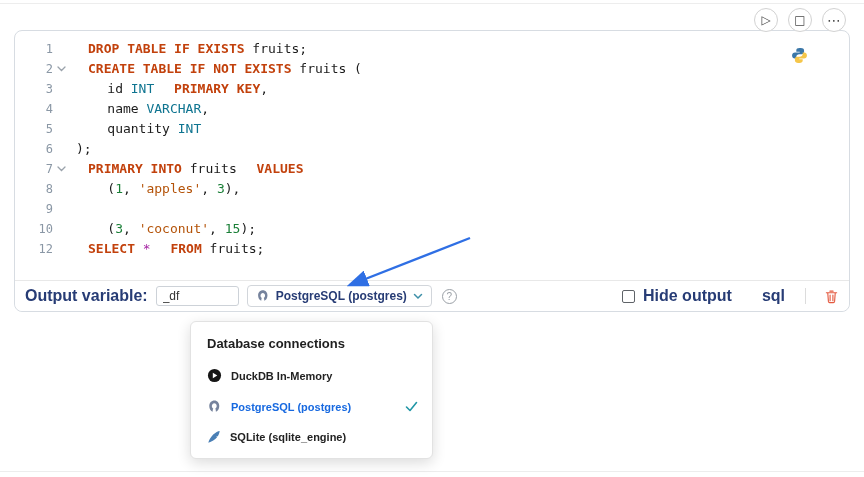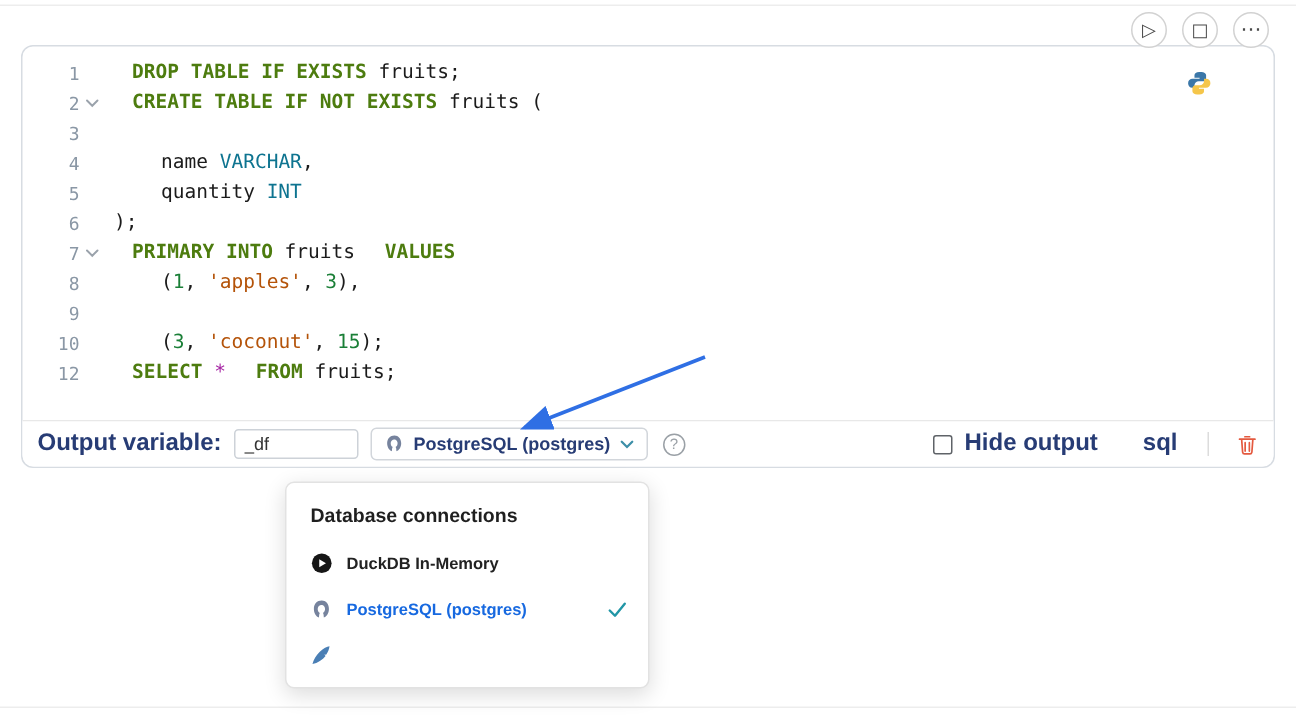--- a/index.html
+++ b/index.html
@@ -25,21 +25,21 @@
     font-family: "DejaVu Sans", sans-serif; padding: 0;
   }
   .python-logo { position: absolute; top: 47px; right: 56px; z-index: 5; }
 
   
   .editor { position: absolute; top: 0; left: 0; right: 0; bottom: 31px; padding-top: 8px; overflow: hidden; }
   .code-line { display: flex; height: 20px; font: 13px/20px "DejaVu Sans Mono", monospace; }
   .line-number { width: 38px; text-align: right; color: #8a97a5; font-size: 12px; flex: none; }
   .fold-marker { width: 17px; display: flex; align-items: center; justify-content: center; flex: none; }
   .code-text { white-space: pre; color: #1b1b1b; padding-left: 6px; }
-  .tk-kw { color: #4d7c0f; font-weight: bold; padding-left: 12px; }
+  .tk-kw { color: #c2410c; font-weight: bold; padding-left: 12px; }
   .tk-ty { color: #0e7490; }
   .tk-st { color: #b45309; }
   .tk-nu { color: #1a7f37; }
   .tk-op { color: #a626a4; }
   .tk-pl { color: #1b1b1b; }
 
   
   .cell-footer {
     position: absolute; left: 0; right: 0; bottom: 0; height: 31px;
     border-top: 1px solid #e8e8e8; border-radius: 0 0 8px 8px; background: #fff;
@@ -123,20 +123,21 @@
           <span class="fold-marker">
             <svg width="9" height="6" viewBox="0 0 9 6">
               <path d="M1 1l3.5 3.5L8 1" stroke="#9aa2ab" stroke-width="1.3" fill="none" stroke-linecap="round"></path>
             </svg>
           </span>
           <span class="code-text"><span class="tk-kw">CREATE TABLE IF NOT EXISTS</span><span class="tk-pl"> fruits (</span></span>
         </div>
         <div class="code-line">
           <span class="line-number">3</span>
           <span class="fold-marker"></span>
+          <span class="code-text"><span class="tk-pl">    id </span><span class="tk-ty">INT</span><span class="tk-pl"> </span><span class="tk-kw">PRIMARY KEY</span><span class="tk-pl">,</span></span>
         </div>
         <div class="code-line">
           <span class="line-number">4</span>
           <span class="fold-marker"></span>
           <span class="code-text"><span class="tk-pl">    name </span><span class="tk-ty">VARCHAR</span><span class="tk-pl">,</span></span>
         </div>
         <div class="code-line">
           <span class="line-number">5</span>
           <span class="fold-marker"></span>
           <span class="code-text"><span class="tk-pl">    quantity </span><span class="tk-ty">INT</span></span>
@@ -232,20 +233,21 @@
             <path d="M1.5 6l3.5 3.5L11.5 1.5" fill="none" stroke="#2196a6" stroke-width="1.6" stroke-linecap="round" stroke-linejoin="round"></path>
           </svg>
         </span>
       </div>
       <div class="menu-item">
         <span class="mi-icon">
           <svg width="14" height="14" viewBox="0 0 16 16">
             <path d="M1.5 14.5c.8-3.2 2.9-6.6 5.6-9.3C9.8 2.5 12.6 1.2 14.5 1c-.3 2.4-1.2 4.6-2.6 6.5l-1.4-.3 1 1.1c-2.3 2.8-6 5.3-10 6.2z" fill="#4a7fb5"></path>
           </svg>
         </span>
+        <span>SQLite (sqlite_engine)</span>
       </div>
     </div>
 </div>
 
 <svg class="annotation">
   <defs>
     <marker id="arrowhead" markerWidth="9" markerHeight="7" refX="7.5" refY="3.5" orient="auto">
       <path d="M0 0 L9 3.5 L0 7 Z" fill="#2f6fe4"></path>
     </marker>
   </defs>

